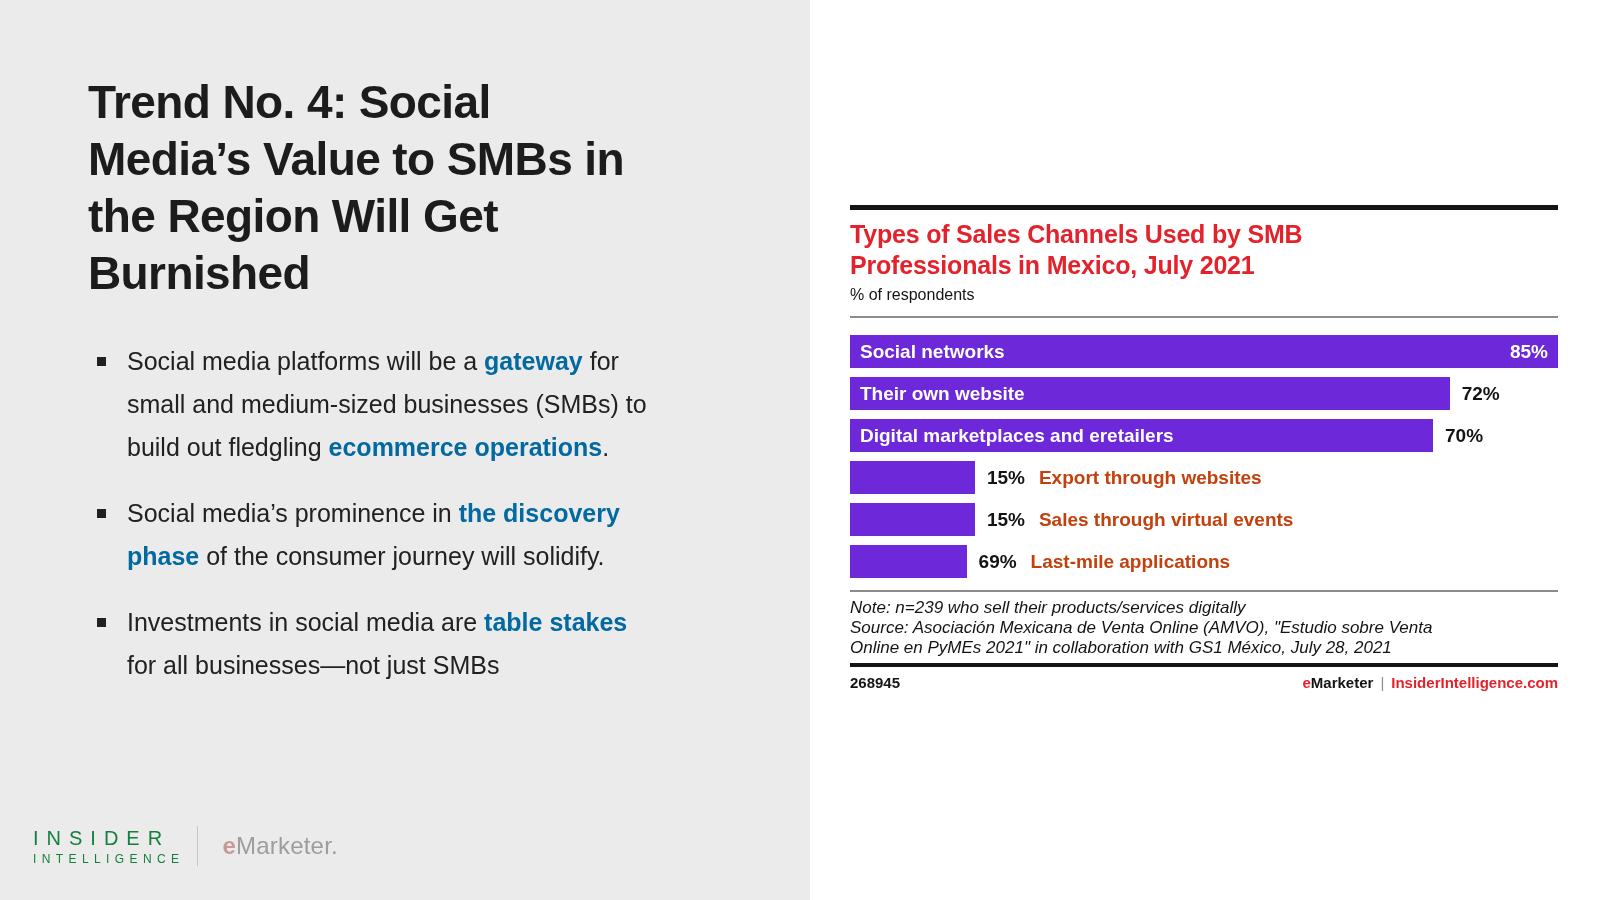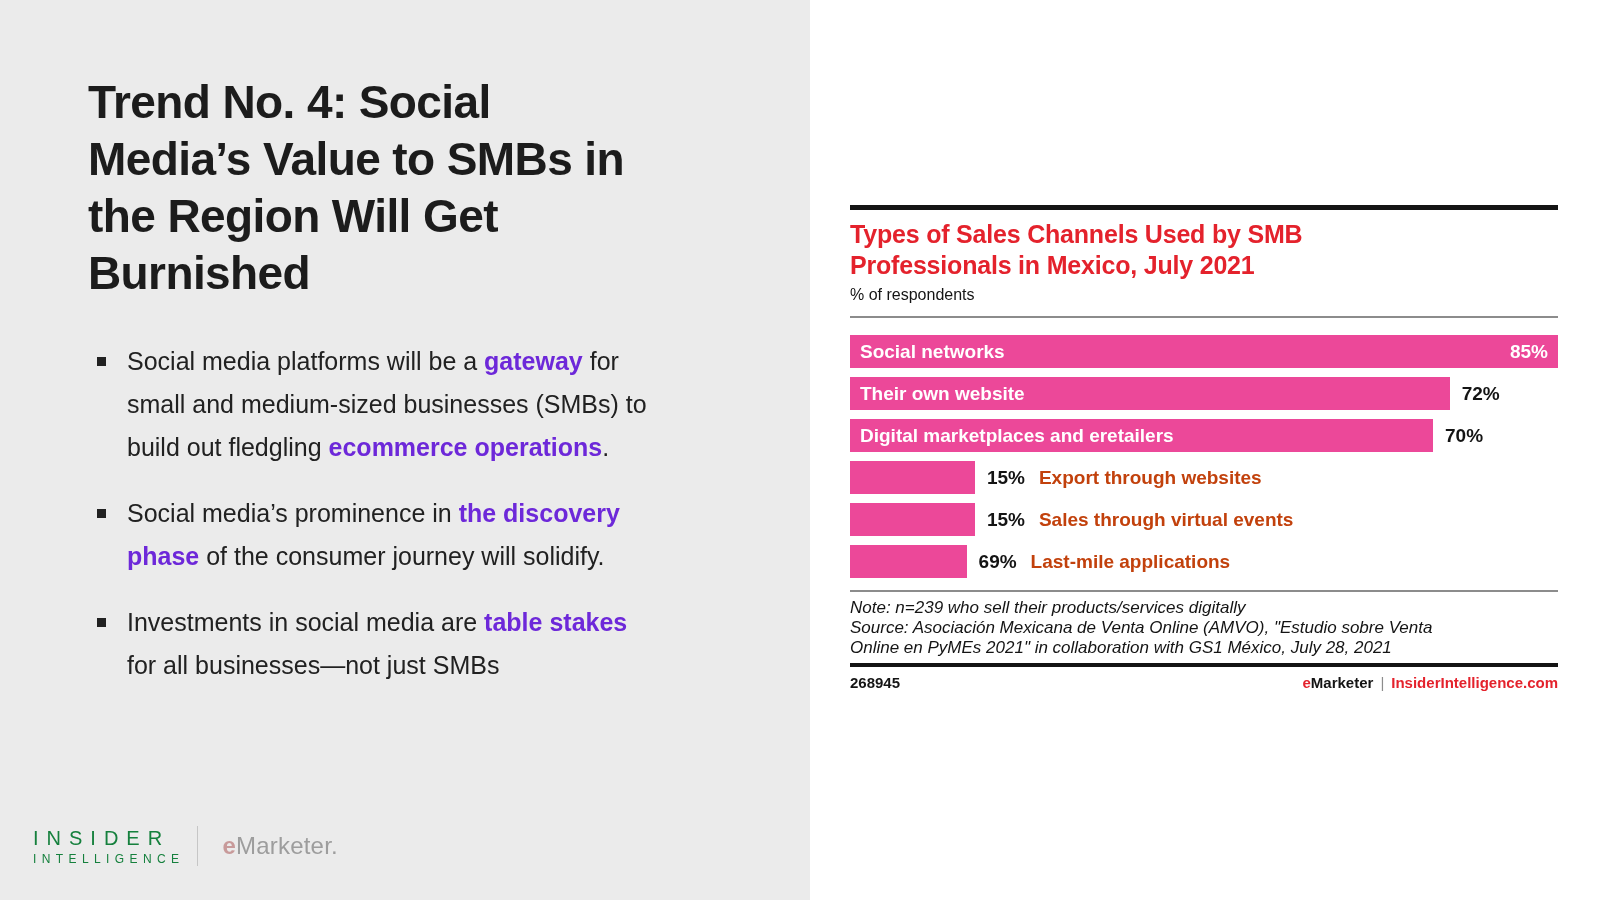--- a/index.html
+++ b/index.html
@@ -9,38 +9,38 @@
     -webkit-font-smoothing:antialiased;
   }
   
   .left-panel{position:absolute;left:0;top:0;width:810px;height:900px;background:#ebebeb;}
   .slide-title{position:absolute;left:88px;top:74px;width:660px;margin:0;
     font-size:46px;font-weight:700;line-height:57px;color:#1c1c1c;letter-spacing:-0.6px;}
   .bullets{position:absolute;left:96px;top:340px;width:562px;margin:0;padding:0;list-style:none;}
   .bullet{position:relative;padding-left:31px;margin:0 0 23px 0;
     font-size:25px;line-height:43px;color:#212121;}
   .bullet::before{content:"";position:absolute;left:1px;top:17px;width:9px;height:9px;background:#212121;}
-  .em{color:#6d28d9;font-weight:700;}
+  .em{color:#0369a1;font-weight:700;}
   
   .brand-footer{position:absolute;left:33px;top:826px;display:flex;align-items:center;}
   .insider-logo{color:#15803d;line-height:1;}
   .insider-line1{font-size:20px;letter-spacing:8px;}
   .insider-line2{font-size:12px;letter-spacing:5.4px;margin-top:5px;}
   .logo-divider{width:1px;height:40px;background:#c6c6c6;margin:0 25px 0 12px;}
   .emarketer-logo{font-size:24px;color:#9d9d9d;letter-spacing:0.2px;}
   .emarketer-logo .e{font-weight:700;color:#c89a9a;}
   
   .chart{position:absolute;left:850px;top:205px;width:708px;}
   .topline{height:5px;background:#141414;}
   .chart-title{color:#e4222c;font-size:25px;font-weight:700;line-height:31px;margin-top:9px;letter-spacing:-0.2px;}
   .chart-subtitle{font-size:16px;color:#141414;margin-top:5px;}
   .hr-thin{height:2px;background:#8c8c8c;margin-top:12px;}
   .bars{margin-top:17px;}
   .bar-row{display:flex;align-items:center;height:33px;margin-bottom:9px;}
-  .bar{height:33px;background:#ec4899;display:flex;align-items:center;
+  .bar{height:33px;background:#6d28d9;display:flex;align-items:center;
     justify-content:space-between;box-sizing:border-box;padding:0 10px;flex-shrink:0;}
   .bar-cat-inside{color:#ffffff;font-size:19px;font-weight:700;white-space:nowrap;}
   .bar-val-inside{color:#ffffff;font-size:19px;font-weight:700;}
   .bar-val-outside{margin-left:12px;min-width:52px;font-size:19px;font-weight:700;color:#141414;}
   .bar-cat-outside{font-size:19px;font-weight:700;color:#c2410c;white-space:nowrap;}
   .notes{margin-top:6px;font-size:17px;font-style:italic;line-height:20px;color:#141414;width:612px;}
   .hr-thick{height:4px;background:#141414;margin-top:5px;}
   .chart-footer{display:flex;justify-content:space-between;align-items:center;margin-top:7px;
     font-size:15px;font-weight:700;color:#141414;}
   .chart-footer .f-e{color:#e4222c;}

